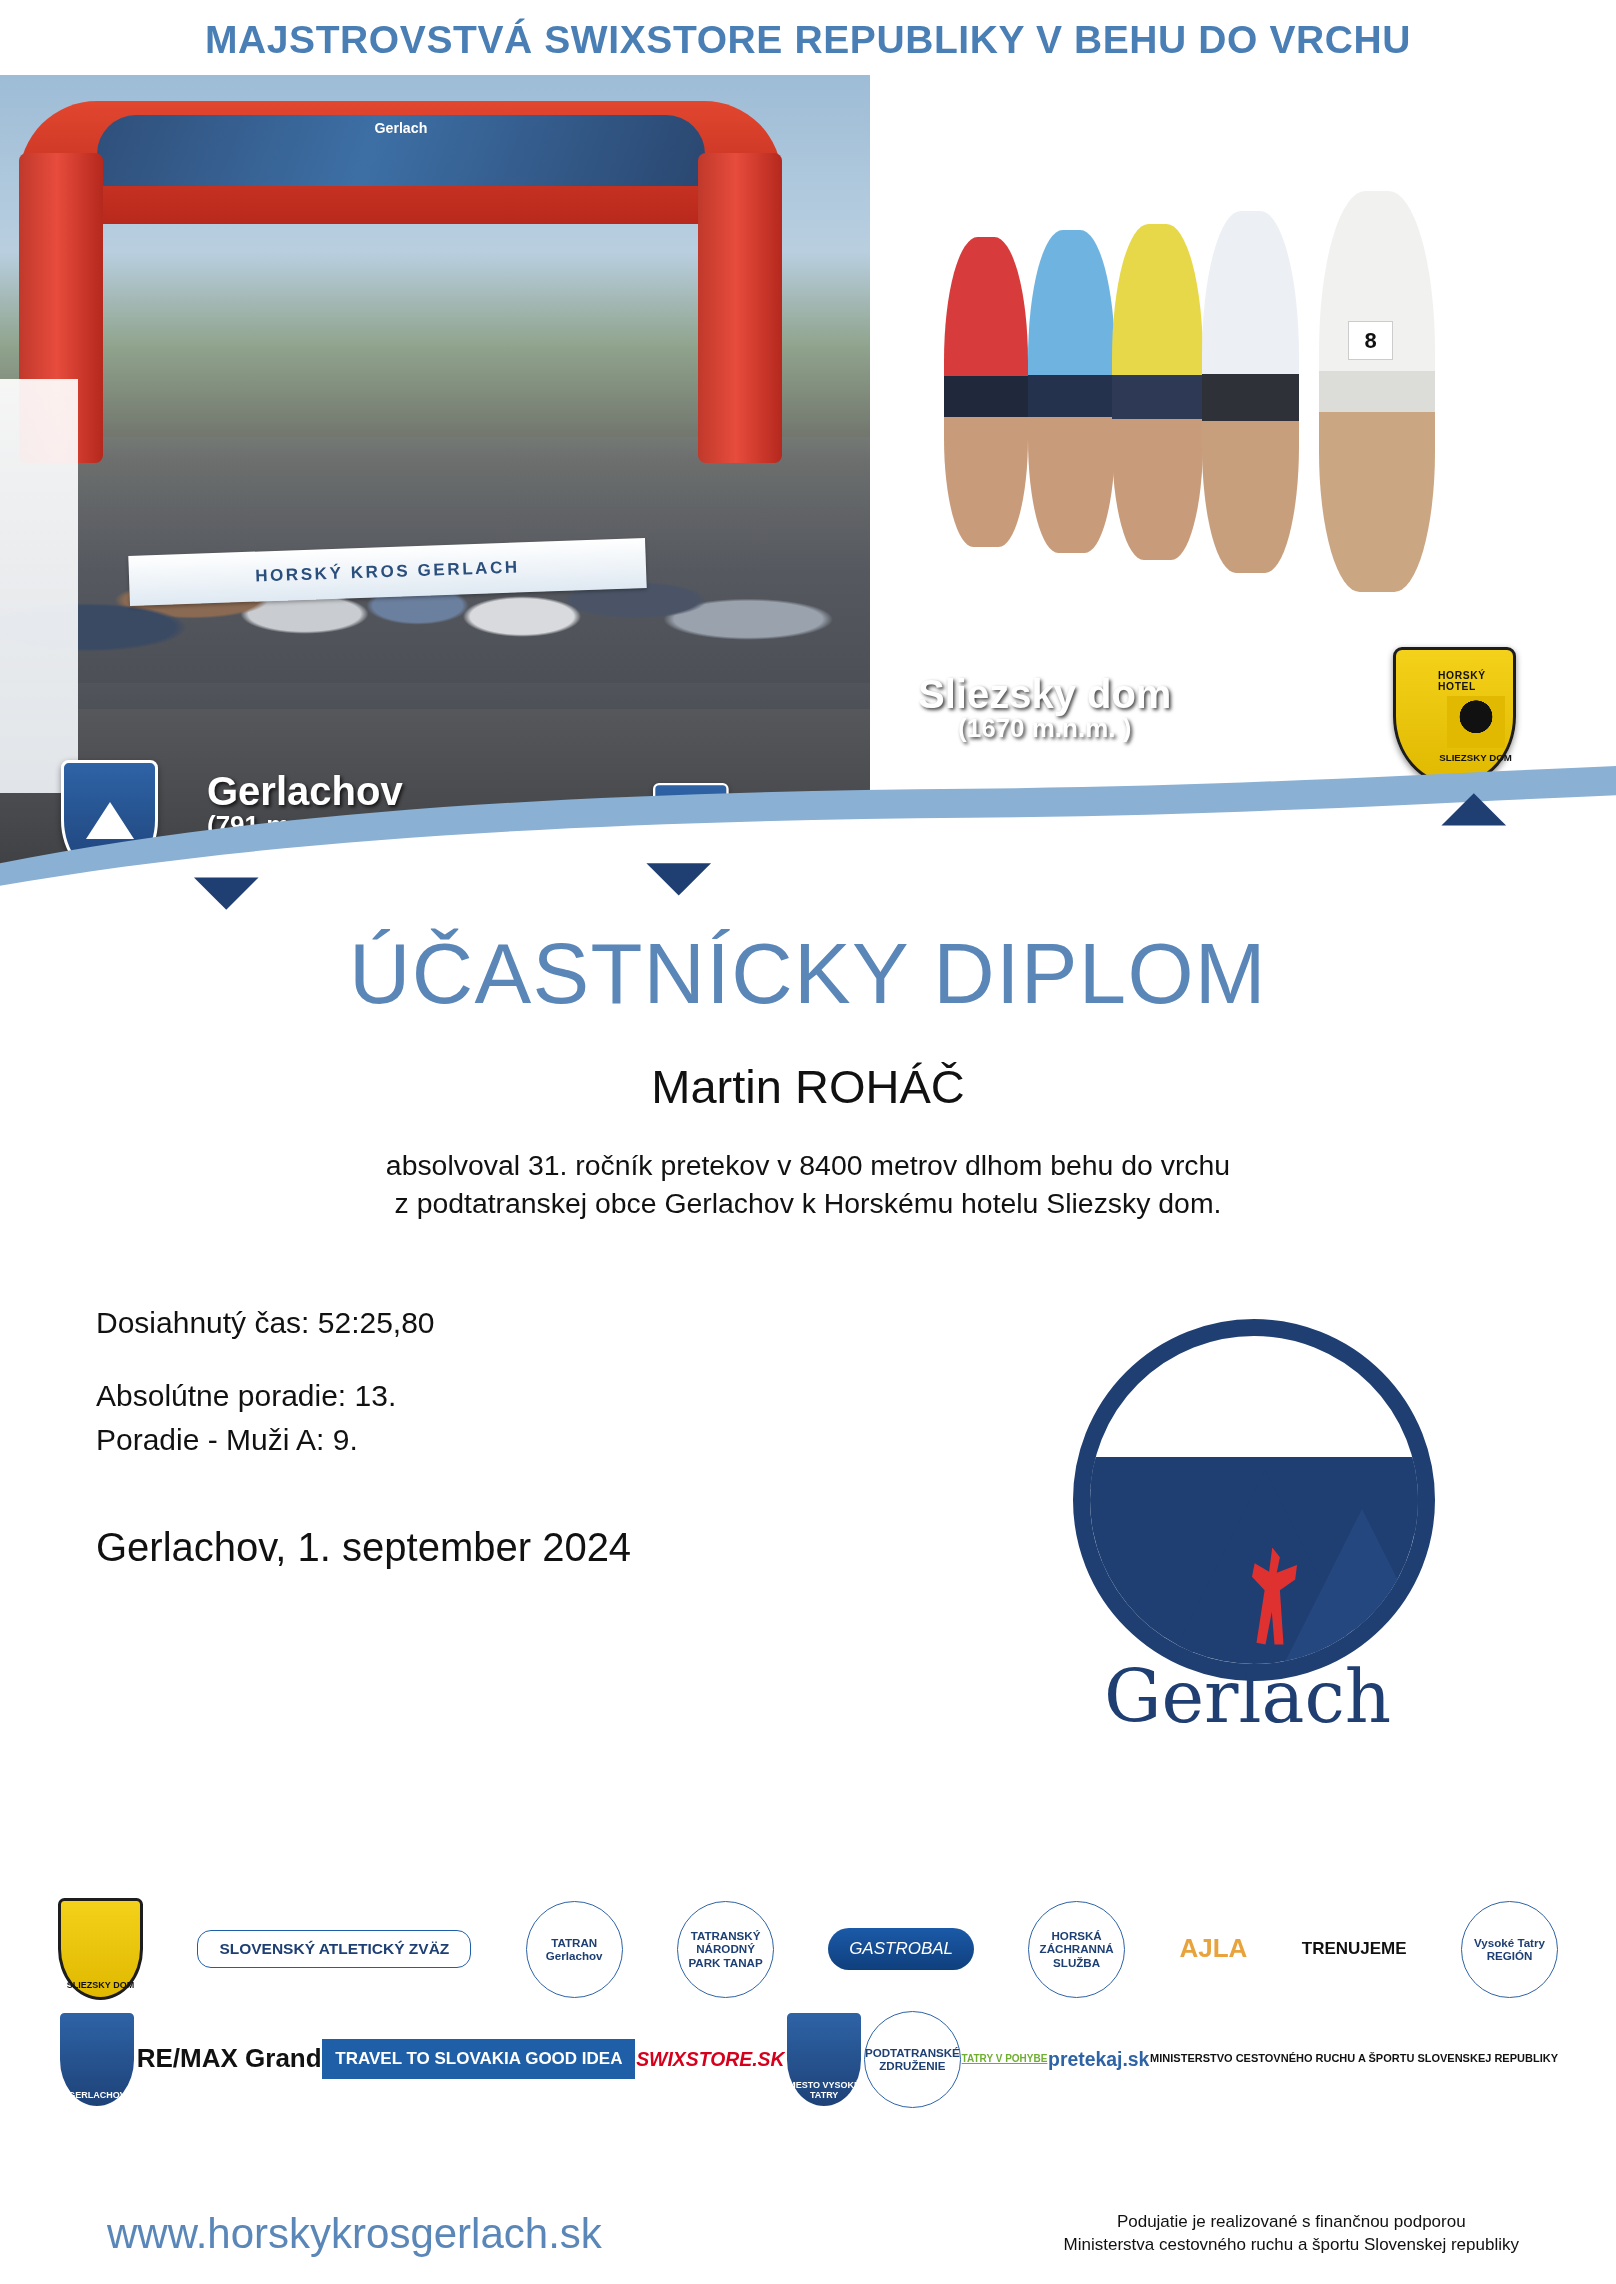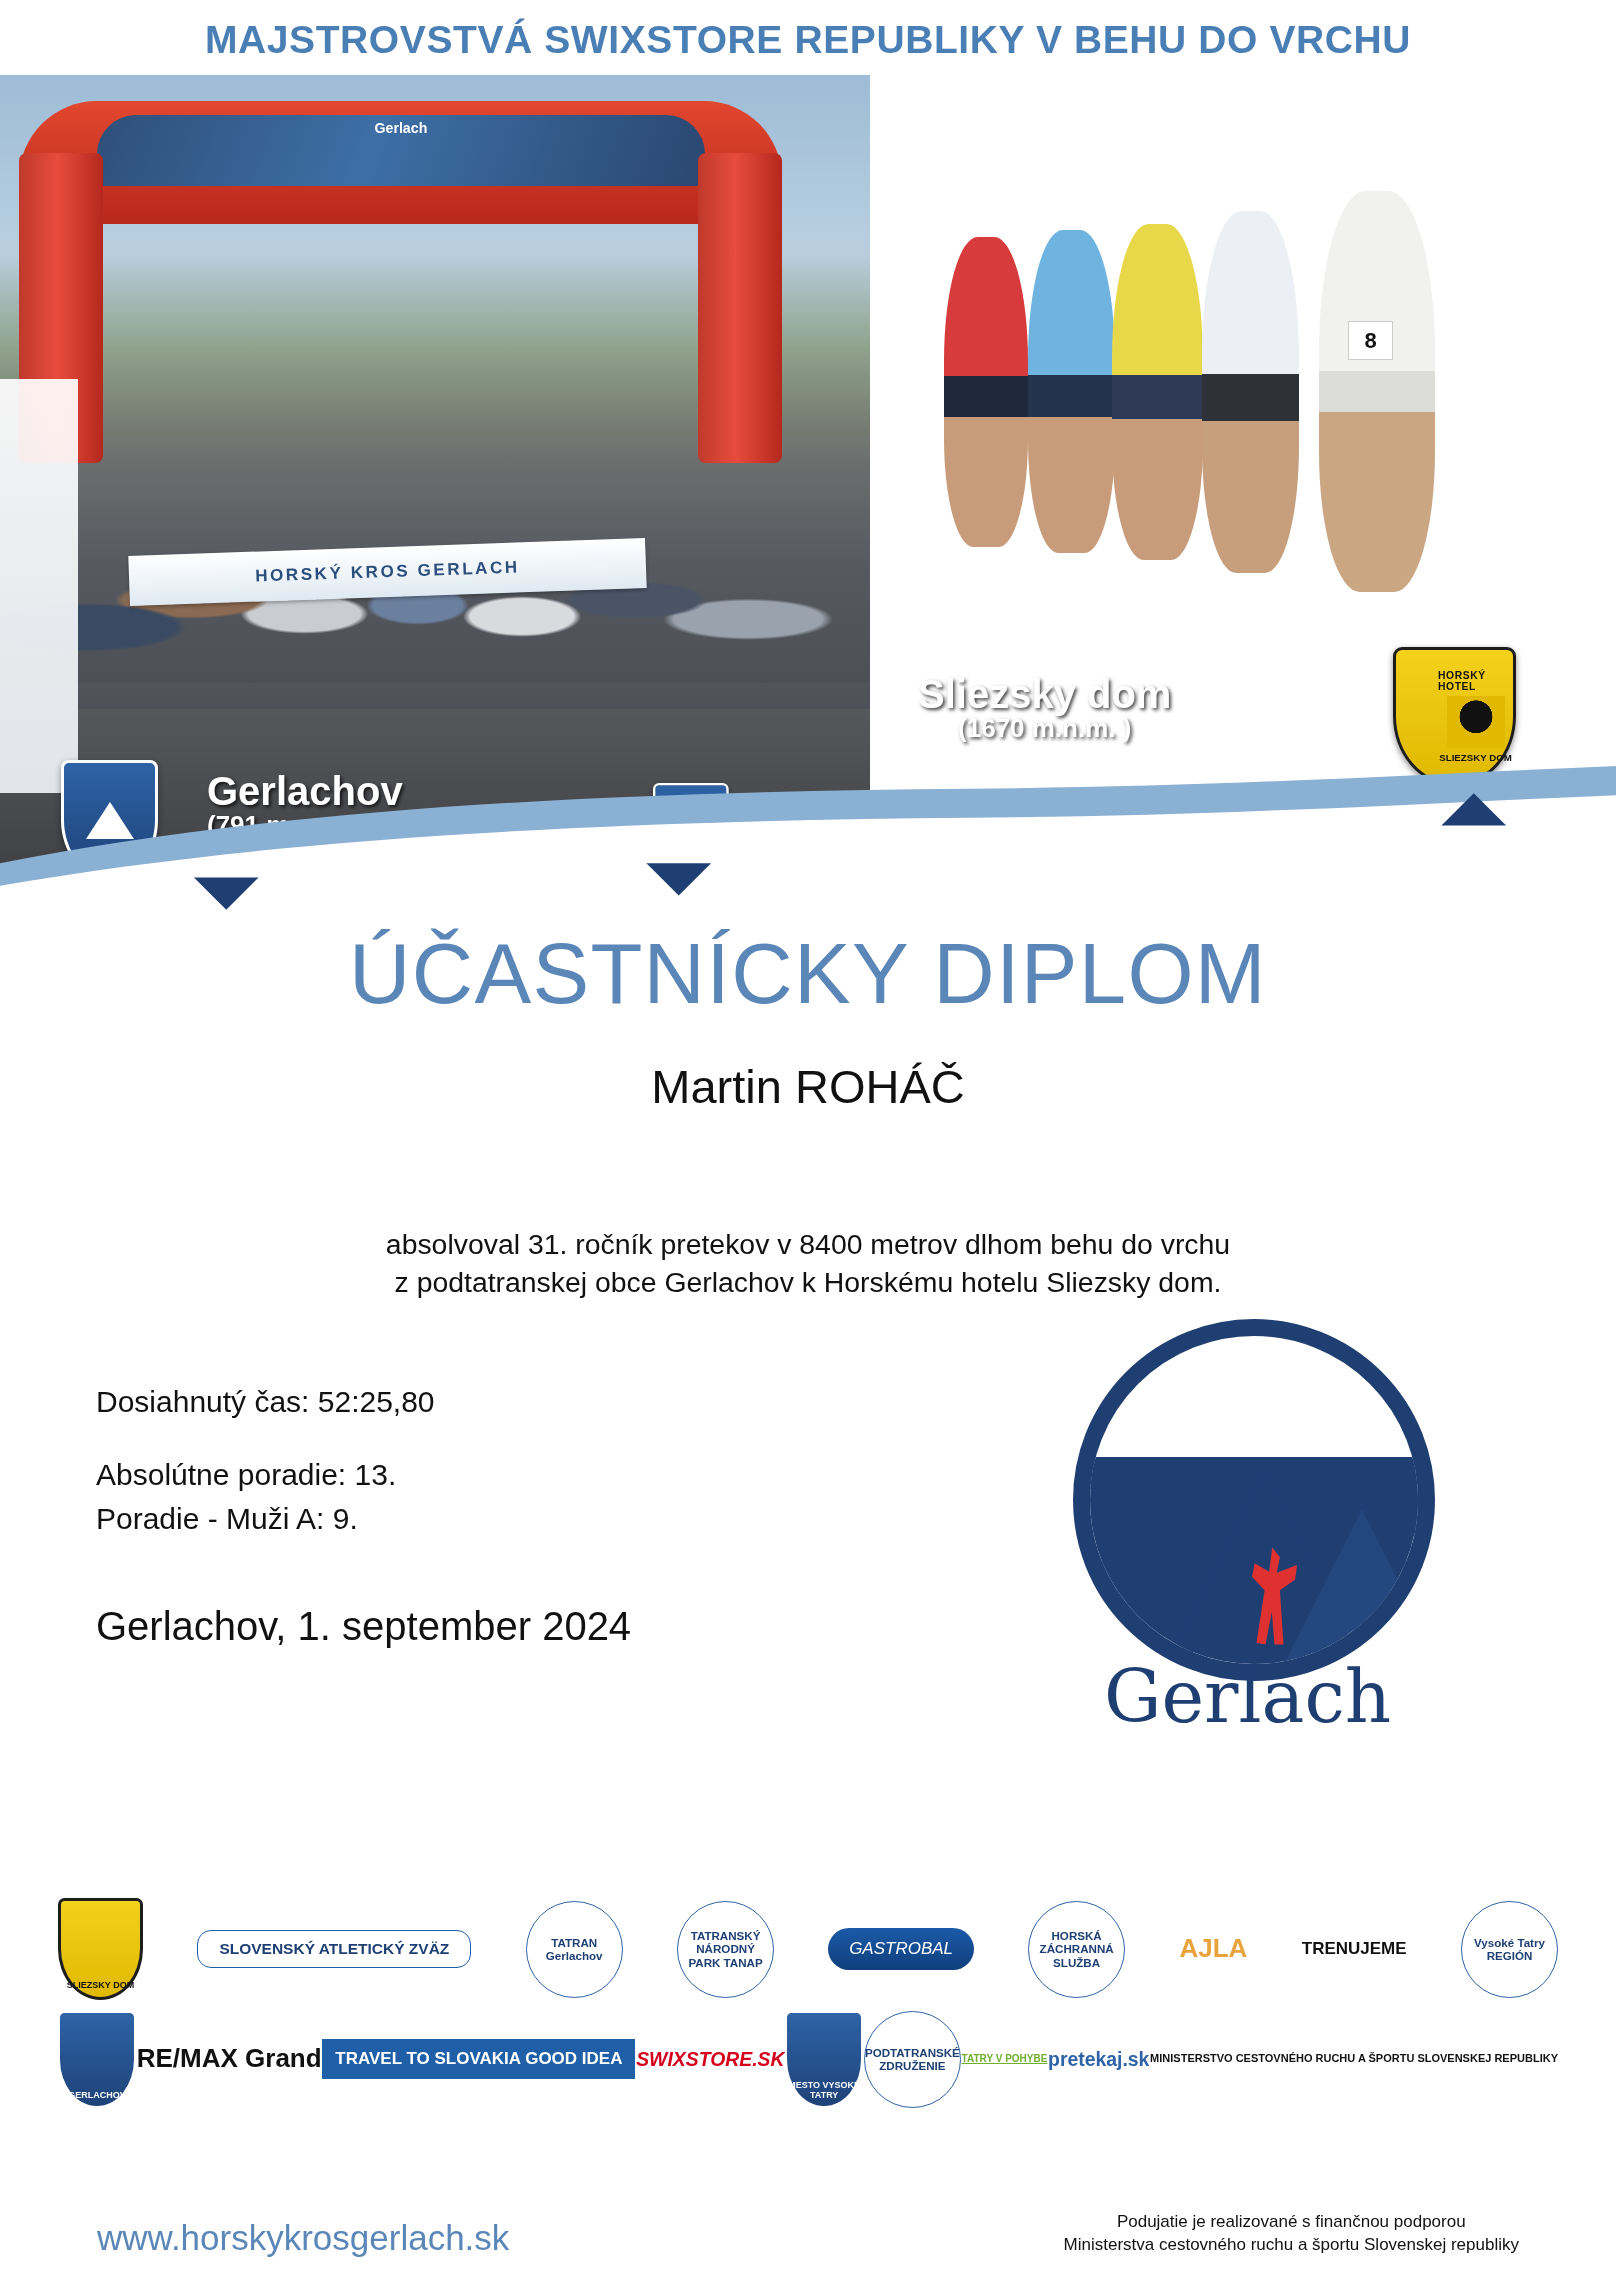--- a/index.html
+++ b/index.html
@@ -228,21 +228,21 @@
     margin-top: 26px;
   }
   .participant-name {
     text-align: center;
     font-size: 47px;
     color: #111;
     margin-top: 36px;
     font-weight: 400;
   }
   .desc {
-    margin: 111px auto 0 auto;
+    margin: 32px auto 0 auto;
     width: 1332px;
     text-align: center;
     font-size: 28.4px;
     line-height: 1.35;
     color: #111;
   }
   .results {
     margin-top: 78px;
     margin-left: 96px;
     font-size: 30px;
@@ -360,22 +360,22 @@
   .sp-tatryvpohybe { color:#6fae2f; font-size: 10px; font-weight: 800; text-decoration: underline; }
   .sp-ministerstvo { font-size: 11px; color:#111; text-align:left; line-height:1.2; }
 
   
   .footer {
     position: absolute;
     left: 0; bottom: 0; width: 100%;
     height: 123px;
   }
   .site-url {
-    position: absolute; left: 97px; bottom: 26px;
-    color: #5a87b8; font-size: 35px;
+    position: absolute; left: 107px; bottom: 26px;
+    color: #5a87b8; font-size: 42px;
   }
   .fin-note {
     position: absolute; right: 97px; bottom: 27px;
     text-align: center; font-size: 17px; color: #111; line-height: 1.35;
   }
 </style>
 </head>
 <body>
 
 <div class="header-title">MAJSTROVSTVÁ SWIXSTORE REPUBLIKY V BEHU DO VRCHU</div>

